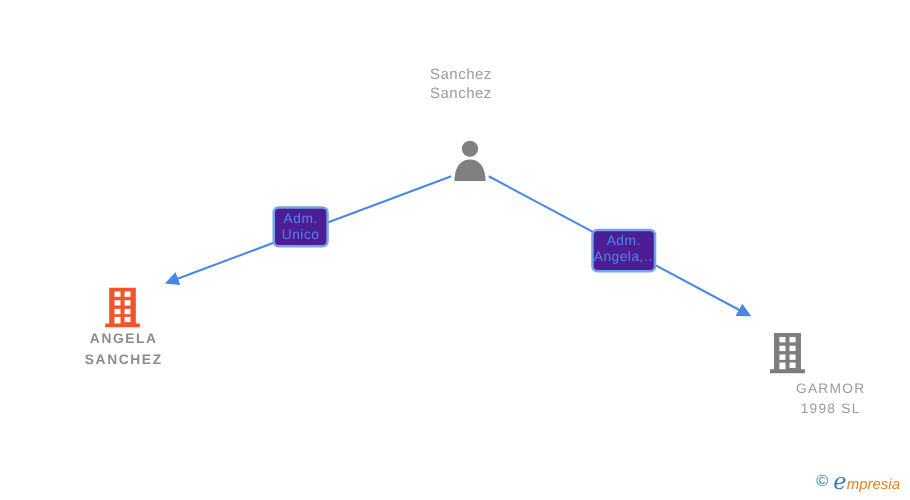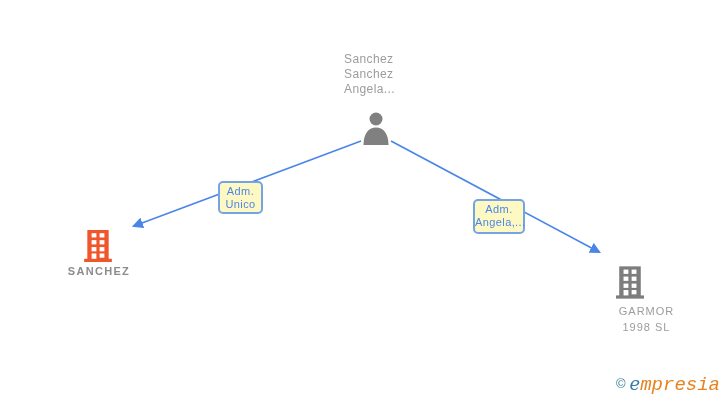--- a/index.html
+++ b/index.html
@@ -41,31 +41,30 @@
   }
   .person-icon {
     left: 361px; top: 111px;
     width: 30px; height: 34px;
     color: var(--person-gray, #808080);
     z-index: 2;
   }
 
   
   .edge-box {
-    background: #fef9c3;
+    background: #4c1d95;
     border: 2px solid var(--box-border-blue, #74a3e8);
     border-radius: 5px;
     color: var(--box-text-blue, #4a86e8);
     font-size: 11px;
     line-height: 13px;
     letter-spacing: 0.4px;
     text-align: center;
     padding-top: 2px;
     z-index: 3;
-    margin-top: 16px;
   }
   .edge-box-left  { left: 218px; top: 165px; width: 45px; height: 33px; }
   .edge-box-right { left: 473px; top: 183px; width: 52px; height: 35px; }
 
   
   .building-icon { z-index: 2; }
   .building-left  { left: 84px;  top: 230px; width: 28px; height: 32px; color: var(--building-orange, #f1552b); }
   .building-right { left: 616px; top: 266px; width: 28px; height: 33px; color: var(--building-gray, #7d7d7d); }
 
   .company-label {
@@ -75,21 +74,21 @@
   .company-label-left {
     left: 43px; top: 263px;
     width: 112px;
     font-size: 11px;
     font-weight: bold;
     line-height: 17px;
     letter-spacing: 1.3px;
     color: var(--company-main-label, #8c8c8c);
   }
   .company-label-right {
-    left: 594px; top: 303px;
+    left: 612px; top: 303px;
     width: 105px;
     font-size: 11px;
     line-height: 16px;
     letter-spacing: 1px;
     color: var(--label-gray, #9c9c9c);
   }
 
   
   .logo {
     right: 8px; bottom: 4px;
@@ -104,23 +103,23 @@
     margin-right: 4px;
   }
   .logo-e {
     color: var(--logo-blue, #3a7ca9);
     font-family: "DejaVu Serif", serif;
     font-style: italic;
     font-size: 18px;
   }
   .logo-rest {
     color: var(--logo-orange, #e8821e);
-    font-family: Liberation Mono, monospace;
+    font-family: Liberation Sans, sans-serif;
     font-style: italic;
-    font-size: 19px;
+    font-size: 12px;
     text-align: center;
   }
 </style>
 </head>
 <body>
 
 <div class="canvas">
 
   <svg class="edges">
     <defs>
@@ -128,21 +127,20 @@
         <path class="arrowhead-path" d="M0,0 L10,5 L0,10 z"></path>
       </marker>
     </defs>
     <line x1="361" y1="141" x2="134" y2="226" marker-end="url(#arrow)"></line>
     <line x1="391" y1="141" x2="599" y2="252" marker-end="url(#arrow)"></line>
   </svg>
 
   <div class="abs person-label">
     <div>Sanchez</div>
     <div>Sanchez</div>
-    <div>Angela...</div>
   </div>
   <svg class="abs person-icon" viewBox="0 0 30 34">
     <circle cx="15" cy="8" r="6.5" fill="currentColor"></circle>
     <path d="M2.5 34 C2.5 22, 8 16.5, 15 16.5 C22 16.5, 27.5 22, 27.5 34 Z" fill="currentColor"></path>
   </svg>
 
   <div class="abs edge-box edge-box-left">
     <div>Adm.</div>
     <div>Unico</div>
   </div>
@@ -157,20 +155,21 @@
     <rect x="7" y="3" width="4.5" height="4" fill="#ffffff"></rect>
     <rect x="14.5" y="3" width="4.5" height="4" fill="#ffffff"></rect>
     <rect x="7" y="9.5" width="4.5" height="4" fill="#ffffff"></rect>
     <rect x="14.5" y="9.5" width="4.5" height="4" fill="#ffffff"></rect>
     <rect x="7" y="16" width="4.5" height="4" fill="#ffffff"></rect>
     <rect x="14.5" y="16" width="4.5" height="4" fill="#ffffff"></rect>
     <rect x="7" y="22" width="4.5" height="5" fill="#ffffff"></rect>
     <rect x="14.5" y="22" width="4.5" height="4" fill="#ffffff"></rect>
   </svg>
   <div class="abs company-label company-label-left">
+    <div>ANGELA</div>
     <div>SANCHEZ</div>
   </div>
 
   <svg class="abs building-icon building-right" viewBox="0 0 26 30">
     <rect x="3" y="0" width="20" height="28" fill="currentColor"></rect>
     <rect x="0" y="27" width="26" height="3" fill="currentColor"></rect>
     <rect x="7" y="3" width="4.5" height="4" fill="#ffffff"></rect>
     <rect x="14.5" y="3" width="4.5" height="4" fill="#ffffff"></rect>
     <rect x="7" y="9.5" width="4.5" height="4" fill="#ffffff"></rect>
     <rect x="14.5" y="9.5" width="4.5" height="4" fill="#ffffff"></rect>

